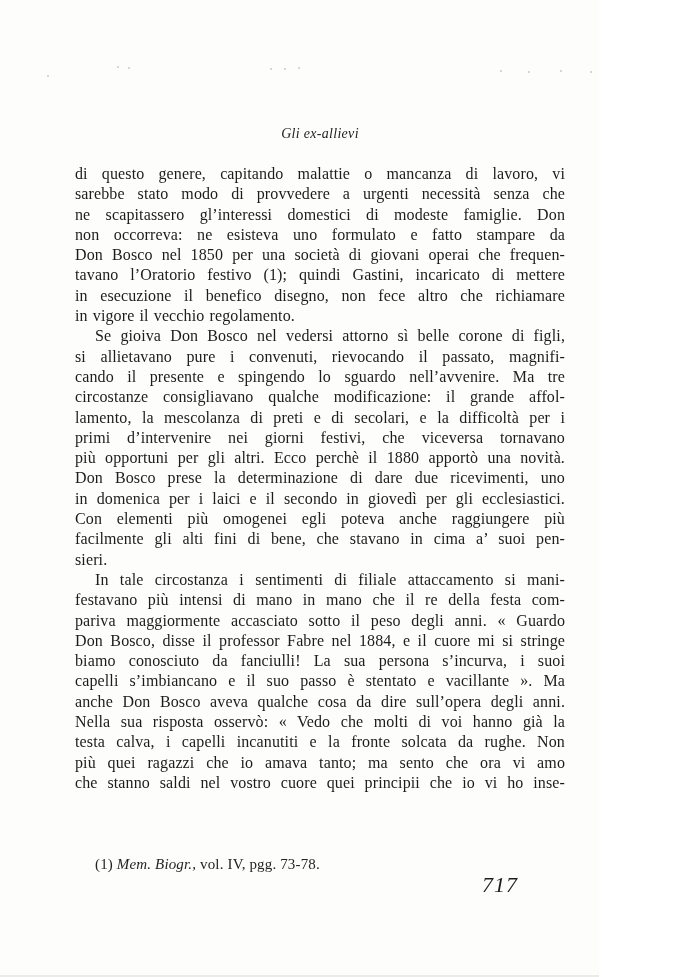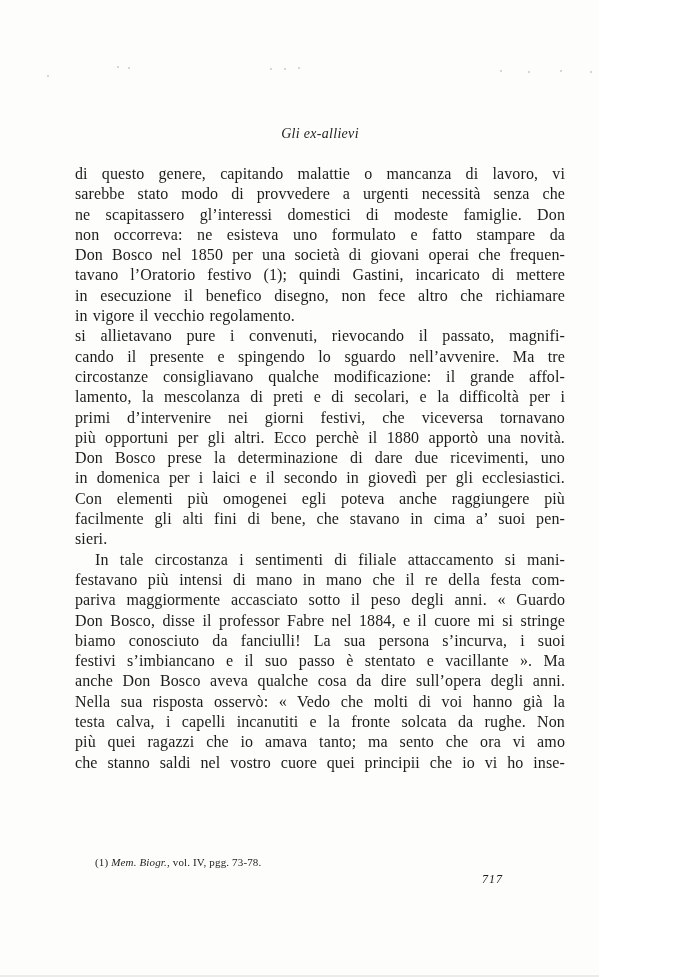--- a/index.html
+++ b/index.html
@@ -71,32 +71,32 @@
     text-align: center;
     text-align-last: left;
   }
   .line.indent {
     text-indent: 20px;
   }
   .footnote {
     position: absolute;
     top: 856px;
     left: 95px;
-    font-size: 11px;
+    font-size: 15px;
     letter-spacing: 0.15px;
     color: #242424;
   }
   .footnote .work {
     font-style: italic;
   }
   .page-number {
     position: absolute;
     top: 872px;
     left: 482px;
-    font-size: 12px;
+    font-size: 22px;
     font-style: italic;
     letter-spacing: 1px;
     color: #1c1c1c;
   }
 </style>
 </head>
 <body>
 
 <div class="page">
 
@@ -118,37 +118,38 @@
 
   <div class="body-text">
       <div class="line">di questo genere, capitando malattie o mancanza di lavoro, vi</div>
       <div class="line">sarebbe stato modo di provvedere a urgenti necessità senza che</div>
       <div class="line">ne scapitassero gl’interessi domestici di modeste famiglie. Don</div>
       <div class="line">non occorreva: ne esisteva uno formulato e fatto stampare da</div>
       <div class="line">Don Bosco nel 1850 per una società di giovani operai che frequen-</div>
       <div class="line">tavano l’Oratorio festivo (1); quindi Gastini, incaricato di mettere</div>
       <div class="line">in esecuzione il benefico disegno, non fece altro che richiamare</div>
       <div class="line last">in vigore il vecchio regolamento.</div>
+      <div class="line indent">Se gioiva Don Bosco nel vedersi attorno sì belle corone di figli,</div>
       <div class="line">si allietavano pure i convenuti, rievocando il passato, magnifi-</div>
       <div class="line">cando il presente e spingendo lo sguardo nell’avvenire. Ma tre</div>
       <div class="line">circostanze consigliavano qualche modificazione: il grande affol-</div>
       <div class="line">lamento, la mescolanza di preti e di secolari, e la difficoltà per i</div>
       <div class="line">primi d’intervenire nei giorni festivi, che viceversa tornavano</div>
       <div class="line">più opportuni per gli altri. Ecco perchè il 1880 apportò una novità.</div>
       <div class="line">Don Bosco prese la determinazione di dare due ricevimenti, uno</div>
       <div class="line">in domenica per i laici e il secondo in giovedì per gli ecclesiastici.</div>
       <div class="line">Con elementi più omogenei egli poteva anche raggiungere più</div>
       <div class="line">facilmente gli alti fini di bene, che stavano in cima a’ suoi pen-</div>
       <div class="line last">sieri.</div>
       <div class="line indent">In tale circostanza i sentimenti di filiale attaccamento si mani-</div>
       <div class="line">festavano più intensi di mano in mano che il re della festa com-</div>
       <div class="line">pariva maggiormente accasciato sotto il peso degli anni. « Guardo</div>
       <div class="line">Don Bosco, disse il professor Fabre nel 1884, e il cuore mi si stringe</div>
       <div class="line">biamo conosciuto da fanciulli! La sua persona s’incurva, i suoi</div>
-      <div class="line">festivi s’imbiancano e il suo passo è stentato e vacillante ». Ma</div>
+      <div class="line">capelli s’imbiancano e il suo passo è stentato e vacillante ». Ma</div>
       <div class="line">anche Don Bosco aveva qualche cosa da dire sull’opera degli anni.</div>
       <div class="line">Nella sua risposta osservò: « Vedo che molti di voi hanno già la</div>
       <div class="line">testa calva, i capelli incanutiti e la fronte solcata da rughe. Non</div>
       <div class="line">più quei ragazzi che io amava tanto; ma sento che ora vi amo</div>
       <div class="line">che stanno saldi nel vostro cuore quei principii che io vi ho inse-</div>
     </div>
 
   <div class="footnote">
     <span>(1)</span>
     <span class="work">Mem. Biogr.,</span>

